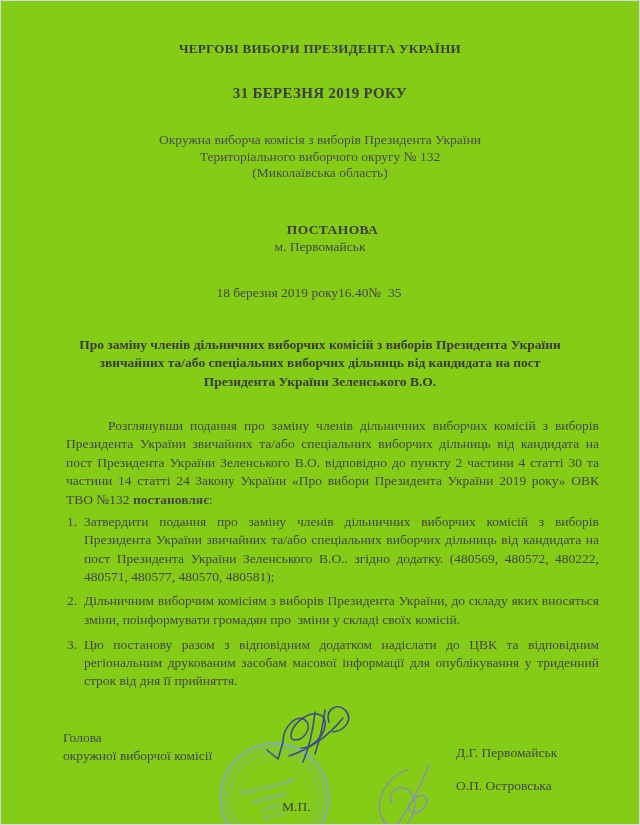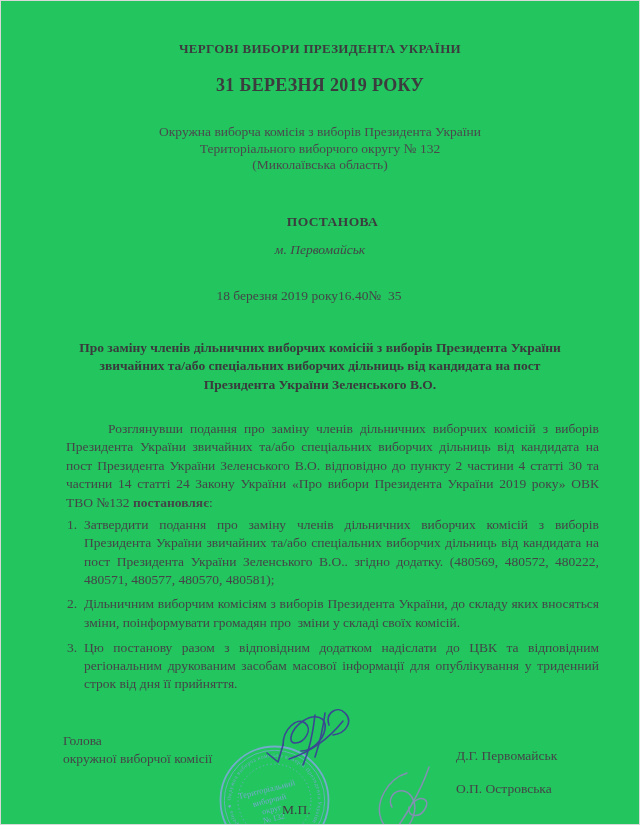--- a/index.html
+++ b/index.html
@@ -1,34 +1,34 @@
 <!DOCTYPE html>
 <html lang="uk"><head>
 <meta charset="utf-8">
 <style>
   html,body{margin:0;padding:0;background:#ffffff;}
   .page{
     position:relative;
     width:640px;height:825px;
     box-sizing:border-box;
     margin:0;
-    background:#22c55e;
+    background:#84cc16;
     border:1px solid #d9d9d9;
     overflow:hidden;
     font-family:"Liberation Serif","DejaVu Serif",serif;
     font-size:13.5px;
     color:#454548;
     padding-top:40px;
   }
   .center{text-align:center;}
   .title1{font-size:13px;font-weight:bold;line-height:16px;color:#3c3c3f;letter-spacing:.3px;}
-  .title2{font-size:18px;font-weight:bold;line-height:16px;color:#3c3c3f;margin-top:20px;letter-spacing:.3px;}
+  .title2{font-size:15px;font-weight:bold;line-height:16px;color:#3c3c3f;margin-top:28px;letter-spacing:.3px;}
   .org{margin-top:31px;line-height:16.5px;color:#4a4a4d;}
   .doctype{margin-top:39px;font-weight:bold;line-height:17px;color:#3c3c3f;letter-spacing:.4px;padding-left:25px;}
-  .place{margin-top:11px;line-height:17px;font-style:italic;}
+  .place{line-height:17px;}
   .meta-row{
     margin-top:29px;
     display:flex;justify-content:center;align-items:baseline;
     padding:0 84px 0 62px;line-height:17px;
   }
   .meta-row span{white-space:pre;}
   .subject{margin-top:35px;font-weight:bold;line-height:18.7px;color:#3a3a3d;}
   .preamble{
     margin:25px 40px 0 65px;
     text-align:justify;text-indent:42px;line-height:18.5px;

